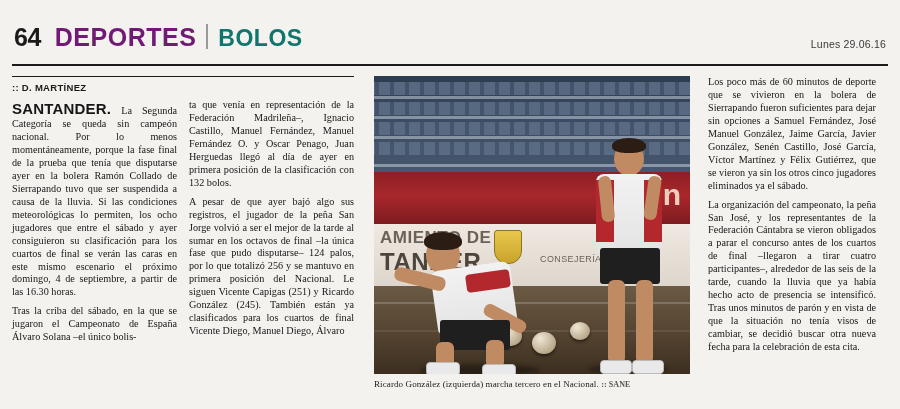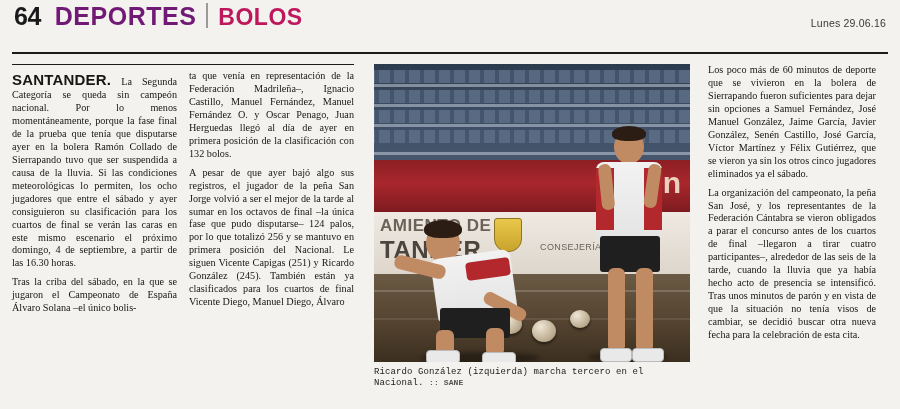--- a/index.html
+++ b/index.html
@@ -17,22 +17,22 @@
     position: relative;
     width: 900px;
     height: 409px;
     background: #f4f2ee;
     box-sizing: border-box;
   }
 
   
   .masthead {
     position: relative;
-    height: 52px;
-    padding: 17px 14px;
+    height: 64px;
+    padding: 8px 14px;
     box-sizing: border-box;
   }
   .masthead-inner {
     display: flex;
     align-items: flex-end;
     height: 100%;
     padding-bottom: 6px;
     box-sizing: border-box;
   }
   .page-number {
@@ -57,21 +57,21 @@
     width: 2px;
     height: 25px;
     background: #9a9a9a;
     margin-right: 10px;
     margin-bottom: 1px;
   }
   .subsection-name {
     font-family: "Liberation Sans", sans-serif;
     font-weight: bold;
     font-size: 23px;
-    color: #be185d;
+    color: #0f766e;
     letter-spacing: 0.5px;
     line-height: 1;
   }
   .masthead-right {
     margin-left: auto;
     text-align: right;
     line-height: 1.15;
   }
   .date-line {
     font-family: "Liberation Sans", sans-serif;
@@ -158,21 +158,21 @@
     box-sizing: border-box;
   }
   .photo-frame {
     position: relative;
     width: 316px;
     height: 298px;
     overflow: hidden;
     background: #2a3340;
   }
   .photo-caption {
-    font-family: Liberation Mono, monospace;
+    font-family: Liberation Serif, serif;
     font-size: 9px;
     color: #1b1b1b;
     margin-top: 5px;
     line-height: 1.2;
     letter-spacing: 0.1px;
   }
   .photo-credit {
     font-weight: bold;
     font-size: 8px;
     color: #555;
@@ -313,20 +313,21 @@
         <div class="date-line">Lunes 29.06.16</div>
       </div>
     </div>
   </div>
   <div class="rule"></div>
 
   <div class="content">
 
     <div class="col-left">
       <div class="byline-rule"></div>
+      <div class="byline">:: D. MARTÍNEZ</div>
       <div class="twocol">
         <p class="body-text"><span class="dateline-word">SANTANDER.</span> <span>La Segunda Categoría se queda sin campeón nacional. Por lo menos momentáneamente, porque la fase final de la prueba que tenía que disputarse ayer en la bolera Ramón Collado de Sierrapando tuvo que ser suspendida a causa de la lluvia. Si las condiciones meteorológicas lo permiten, los ocho jugadores que entre el sábado y ayer consiguieron su clasificación para los cuartos de final se verán las caras en este mismo escenario el próximo domingo, 4 de septiembre, a partir de las 16.30 horas.</span></p>
         <p class="body-text">Tras la criba del sábado, en la que se jugaron el Campeonato de España Álvaro Solana –el único bolis-</p>
         <p class="body-text">ta que venía en representación de la Federación Madrileña–, Ignacio Castillo, Manuel Fernández, Manuel Fernández O. y Oscar Penago, Juan Herguedas llegó al día de ayer en primera posición de la clasificación con 132 bolos.</p>
         <p class="body-text">A pesar de que ayer bajó algo sus registros, el jugador de la peña San Jorge volvió a ser el mejor de la tarde al sumar en los octavos de final –la única fase que pudo disputarse– 124 palos, por lo que totalizó 256 y se mantuvo en primera posición del Nacional. Le siguen Vicente Capigas (251) y Ricardo González (245). También están ya clasificados para los cuartos de final Vicente Diego, Manuel Diego, Álvaro</p>
       </div>
     </div>
 
     <div class="col-photo">
       <div class="photo-frame">

